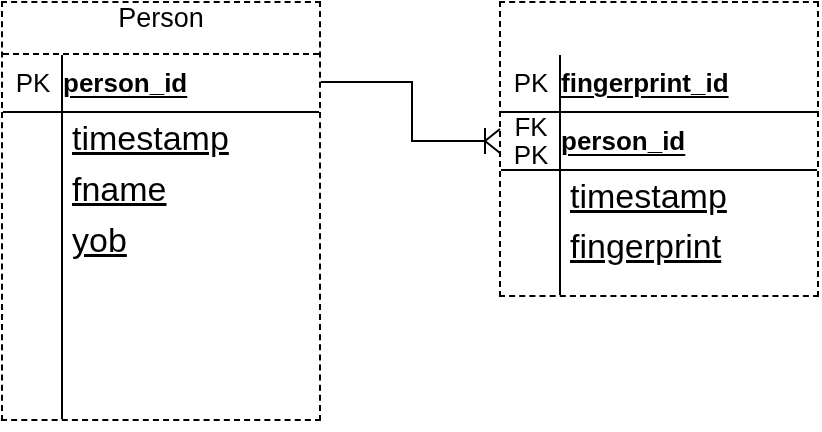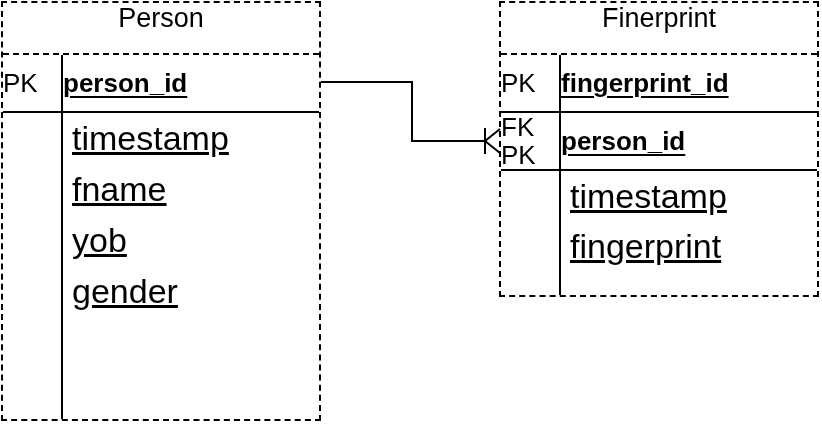--- a/index.html
+++ b/index.html
@@ -43,20 +43,21 @@
     border-bottom: 2px solid #000;
     display: flex;
     align-items: center;
   }
 
   .kcell {
     flex: 0 0 60px;
     width: 60px;
     display: flex;
     flex-direction: column;
+    align-items: center;
     justify-content: center;
     font-size: 26px;
     line-height: 28px;
   }
 
   .kfield {
     font-size: 26px;
     font-weight: bold;
     text-decoration: underline;
     text-decoration-thickness: 2px;
@@ -99,29 +100,25 @@
       <div class="kcell">
         <span>PK</span>
       </div>
       <div class="kfield">person_id</div>
     </div>
 
     <div class="attrs person-attrs" style="top:110px; bottom:0;">
       <div class="attr">timestamp</div>
       <div class="attr">fname</div>
       <div class="attr">yob</div>
-      <div class="attr">gender</div>
     </div>
   </div>
 
   <div class="etable" style="left:499px; top:1px; width:320px; height:296px;">
 
-    <div class="etable-title">
-      <span>Finerprint</span>
-    </div>
 
     <div class="keycol-line" style="left:58px; top:52px; bottom:0;"></div>
 
     <div class="krow" style="top:52px; height:56px;">
       <div class="kcell">
         <span>PK</span>
       </div>
       <div class="kfield">fingerprint_id</div>
     </div>
 

